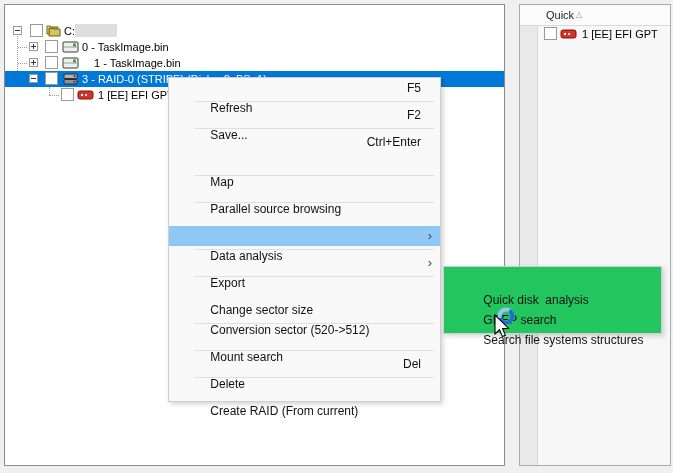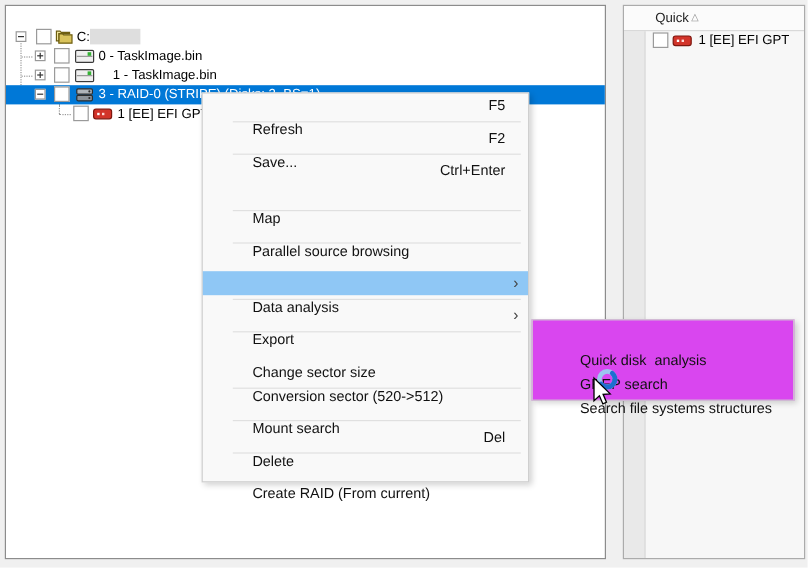--- a/index.html
+++ b/index.html
@@ -63,21 +63,21 @@
   }
   .mi{position:relative;height:20px;font-size:12px;line-height:20px;color:#111;padding-left:28px;white-space:pre;}
   .mi.hl{background:#8fc7f5;}
   .mi .sc{position:absolute;right:19px;top:0;}
   .mi .arrow{position:absolute;right:8px;top:0;font-size:13px;color:#444;}
   .msep{height:7px;position:relative;}
   .msep:before{content:"";position:absolute;left:25px;right:6px;top:3px;border-top:1px solid #e0e0e0;}
   
   .submenu{
     position:absolute;left:443px;top:266px;width:219px;
-    background:#d946ef;border:1px solid #cfcfcf;box-sizing:border-box;
+    background:#22c55e;border:1px solid #cfcfcf;box-sizing:border-box;
     box-shadow:2px 2px 5px rgba(0,0,0,0.18);
     padding:3px 0;z-index:11;
   }
   .smi{position:relative;height:20px;font-size:12px;line-height:20px;color:#111;padding-left:26px;white-space:pre;}
   .smi.hl{background:#a6d4f8;}
   
   .cursor{position:absolute;left:486px;top:303px;z-index:20;}
 </style>
 </head>
 <body>

